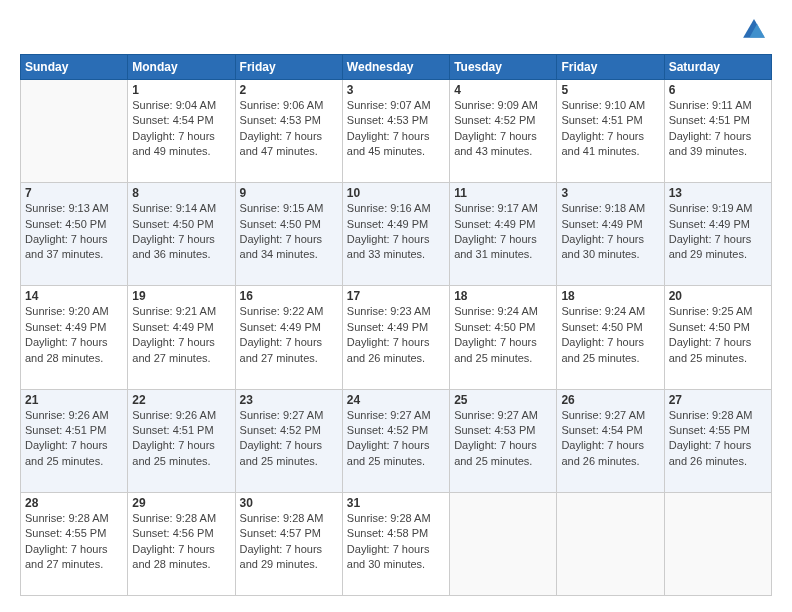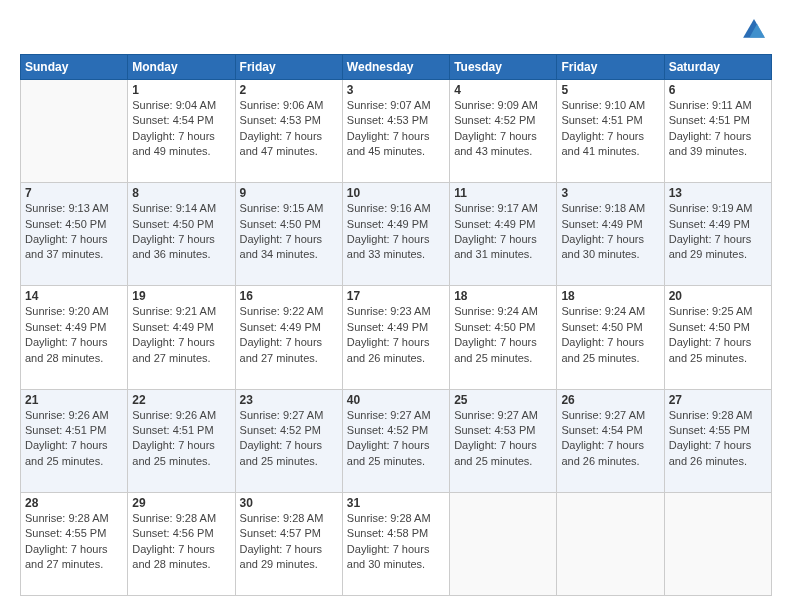--- a/index.html
+++ b/index.html
@@ -233,21 +233,21 @@
           </td>
           <td>
             <span class="day-num">22</span>
             <div class="day-info">Sunrise: 9:26 AM<br>Sunset: 4:51 PM<br>Daylight: 7 hours<br>and 25 minutes.</div>
           </td>
           <td>
             <span class="day-num">23</span>
             <div class="day-info">Sunrise: 9:27 AM<br>Sunset: 4:52 PM<br>Daylight: 7 hours<br>and 25 minutes.</div>
           </td>
           <td>
-            <span class="day-num">40</span>
+            <span class="day-num">24</span>
             <div class="day-info">Sunrise: 9:27 AM<br>Sunset: 4:52 PM<br>Daylight: 7 hours<br>and 25 minutes.</div>
           </td>
           <td>
             <span class="day-num">25</span>
             <div class="day-info">Sunrise: 9:27 AM<br>Sunset: 4:53 PM<br>Daylight: 7 hours<br>and 25 minutes.</div>
           </td>
           <td>
             <span class="day-num">26</span>
             <div class="day-info">Sunrise: 9:27 AM<br>Sunset: 4:54 PM<br>Daylight: 7 hours<br>and 26 minutes.</div>
           </td>

